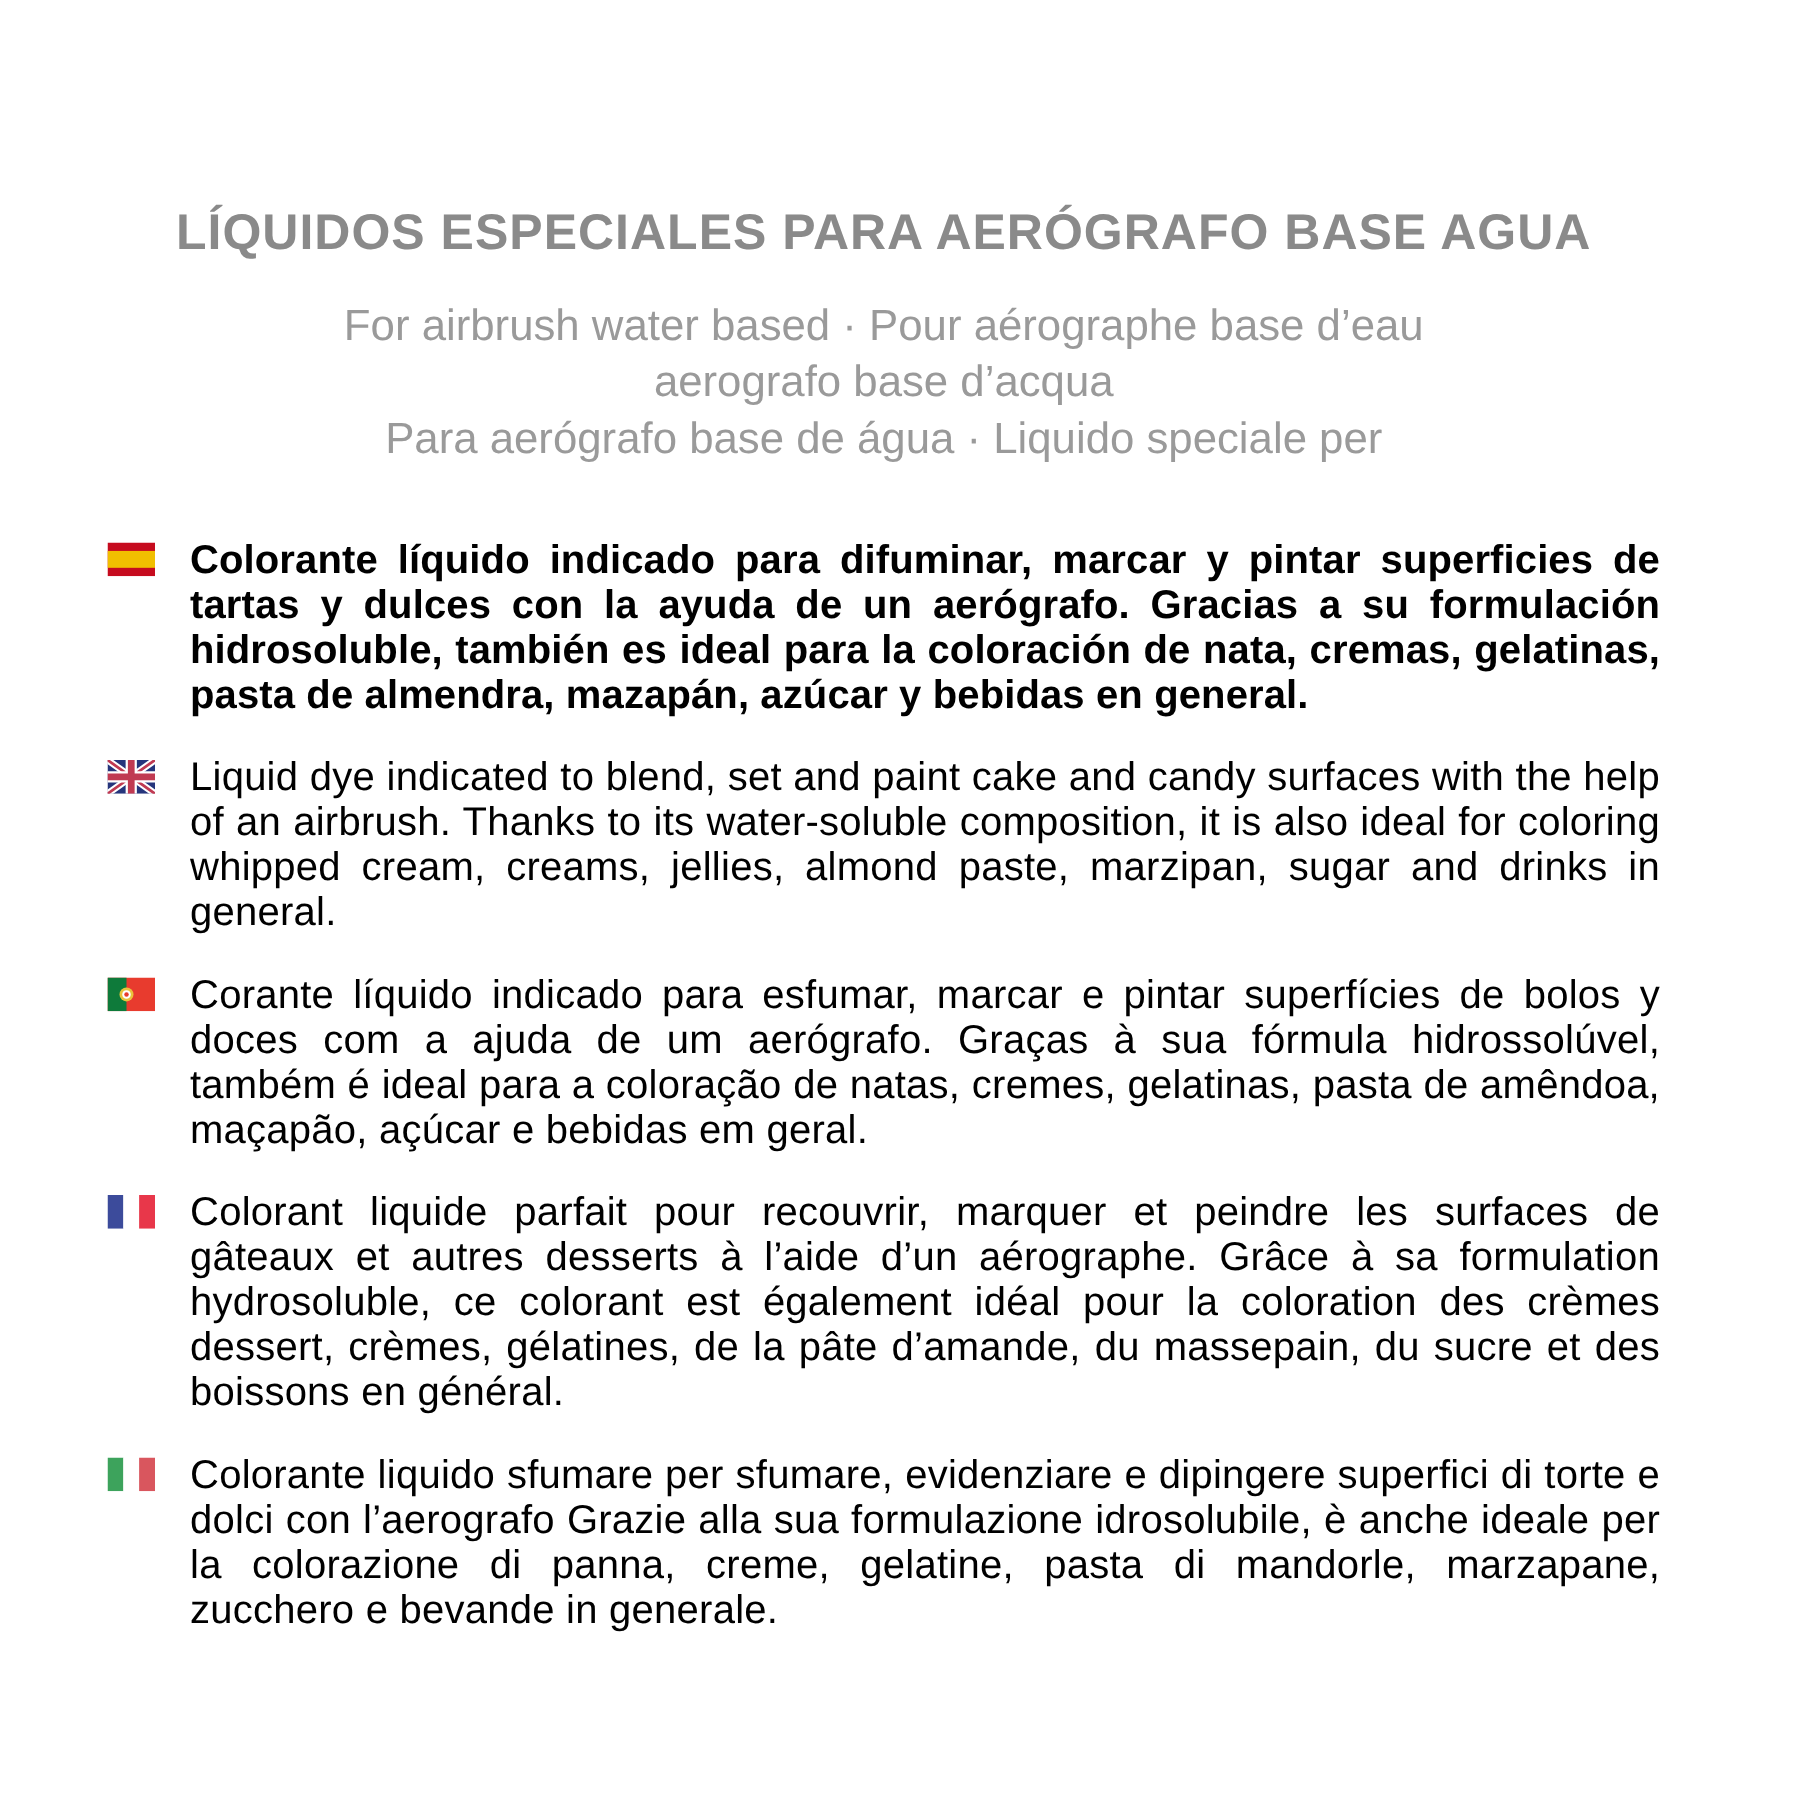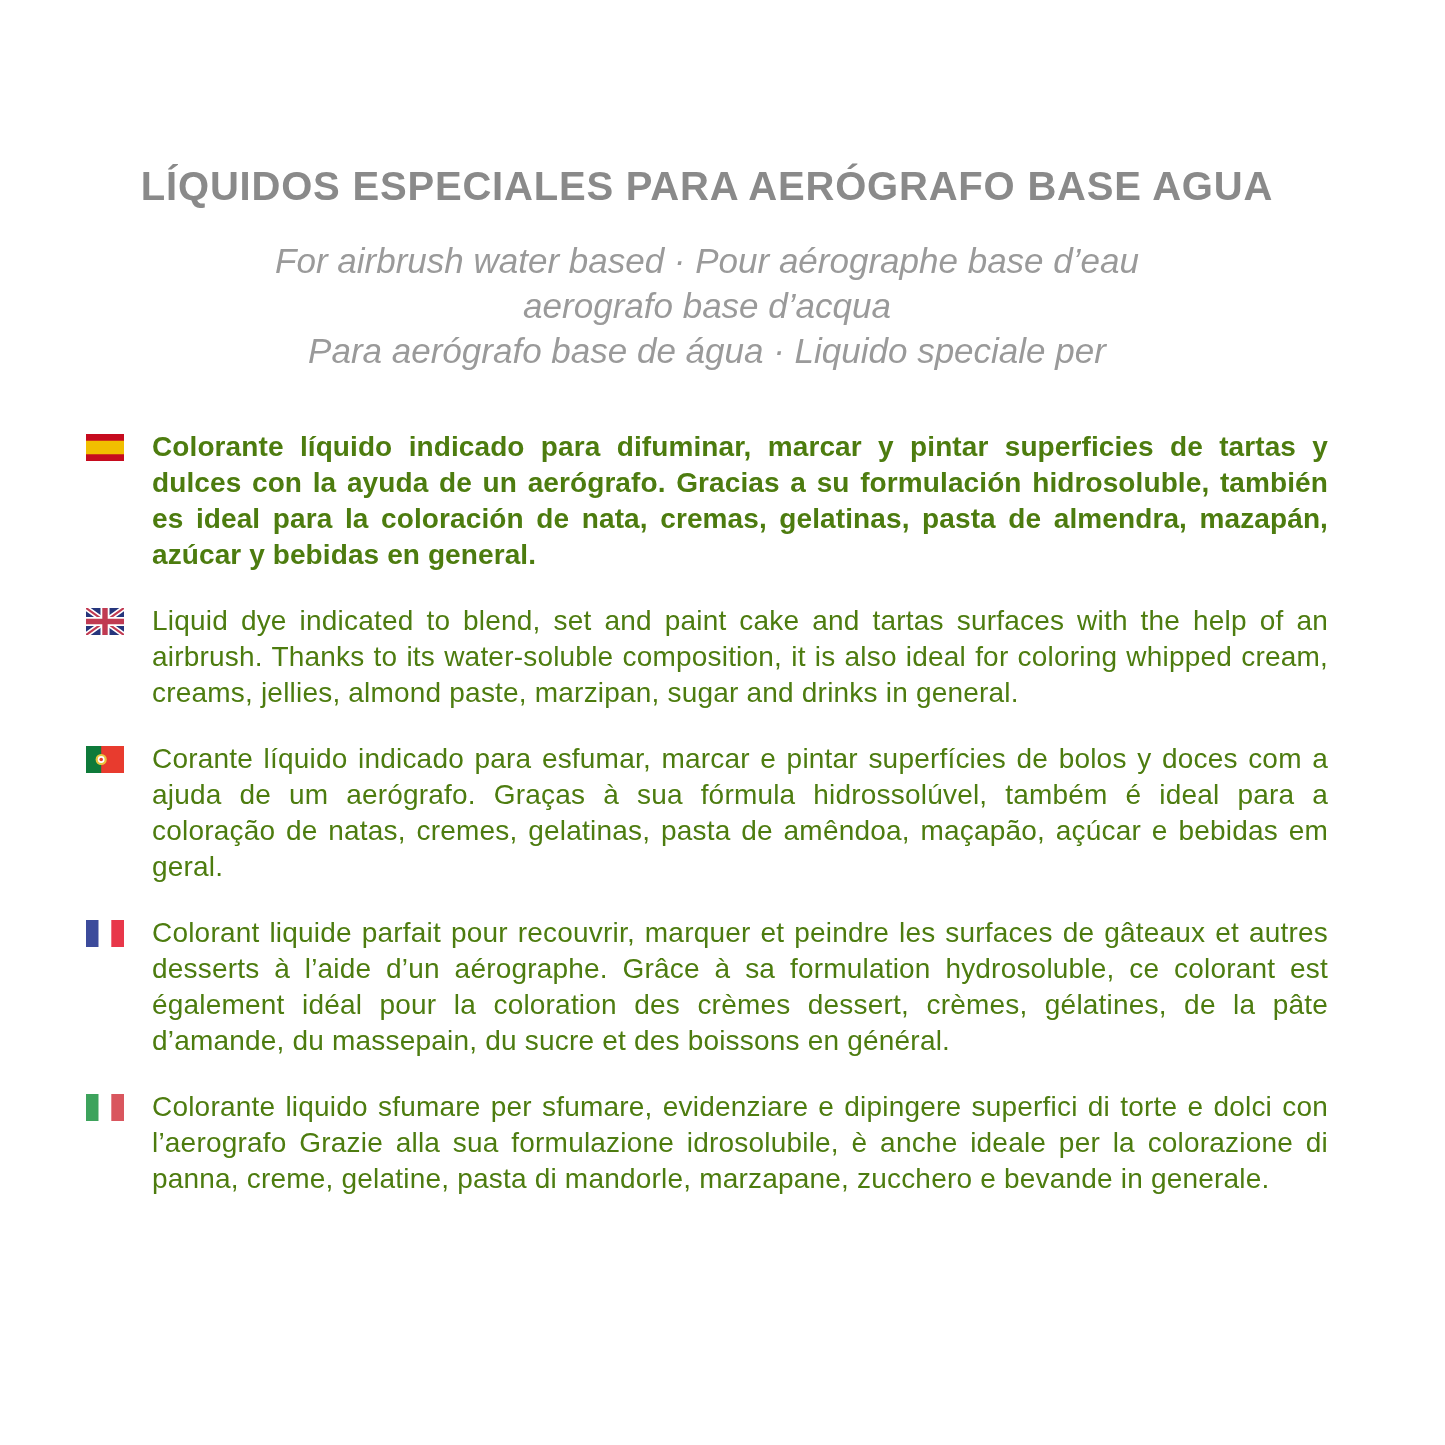--- a/index.html
+++ b/index.html
@@ -24,44 +24,43 @@
     letter-spacing:0.8px;
     color:#8a8a8a;
   }
   .subtitle{
     margin-top:30px;
     text-align:center;
     font-size:35px;
     line-height:45px;
     font-weight:400;
     color:#9a9a9a;
-    font-style:italic;
   }
   .paragraphs{
     margin-top:56px;
   }
   .para{
     display:flex;
     align-items:flex-start;
     margin-bottom:30px;
   }
   .flag{
     flex:0 0 38px;
     width:38px;
     margin-right:28px;
     margin-top:5px;
   }
   .flag svg{display:block;width:38px;height:27px;}
   .para p{
     margin:0;
     flex:1;
-    font-size:28px;
+    font-size:32px;
     line-height:36px;
     letter-spacing:0.2px;
-    color:#4d7c0f;
+    color:#000000;
     text-align:justify;
     text-justify:inter-word;
   }
   .para.emphasis p{
     font-weight:700;
     letter-spacing:0.1px;
   }
 </style>
 </head>
 <body>
@@ -91,21 +90,21 @@
     <section class="para">
       <span class="flag">
         <svg viewBox="0 0 38 27" xmlns="http://www.w3.org/2000/svg">
           <rect width="38" height="27" fill="#26357c"></rect>
           <path d="M0,0 L38,27 M38,0 L0,27" stroke="#ffffff" stroke-width="5.4"></path>
           <path d="M0,0 L38,27 M38,0 L0,27" stroke="#c03a52" stroke-width="2.2"></path>
           <path d="M19,0 L19,27 M0,13.5 L38,13.5" stroke="#ffffff" stroke-width="9"></path>
           <path d="M19,0 L19,27 M0,13.5 L38,13.5" stroke="#c03a52" stroke-width="5.4"></path>
         </svg>
       </span>
-      <p>Liquid dye indicated to blend, set and paint cake and tartas surfaces with the help of an airbrush. Thanks to its water-soluble composition, it is also ideal for coloring whipped cream, creams, jellies, almond paste, marzipan, sugar and drinks in general.</p>
+      <p>Liquid dye indicated to blend, set and paint cake and candy surfaces with the help of an airbrush. Thanks to its water-soluble composition, it is also ideal for coloring whipped cream, creams, jellies, almond paste, marzipan, sugar and drinks in general.</p>
     </section>
 
     <section class="para">
       <span class="flag">
         <svg viewBox="0 0 38 27" xmlns="http://www.w3.org/2000/svg">
           <rect width="38" height="27" fill="#e83b2e"></rect>
           <rect width="15.2" height="27" fill="#0e7a3a"></rect>
           <circle cx="15.2" cy="13.5" r="5.6" fill="#e9c33c"></circle>
           <circle cx="15.2" cy="13.5" r="3.4" fill="#ffffff"></circle>
           <circle cx="15.2" cy="13.5" r="1.8" fill="#e83b2e"></circle>

